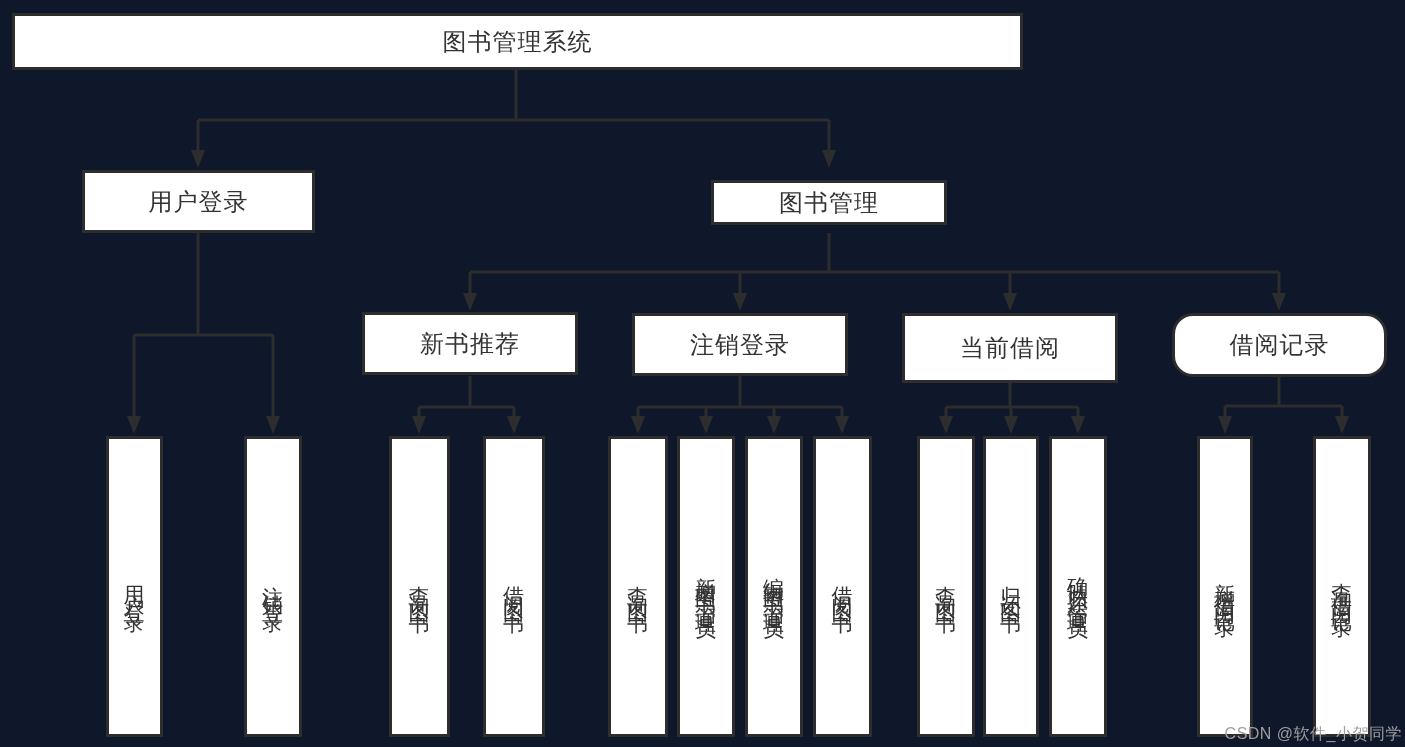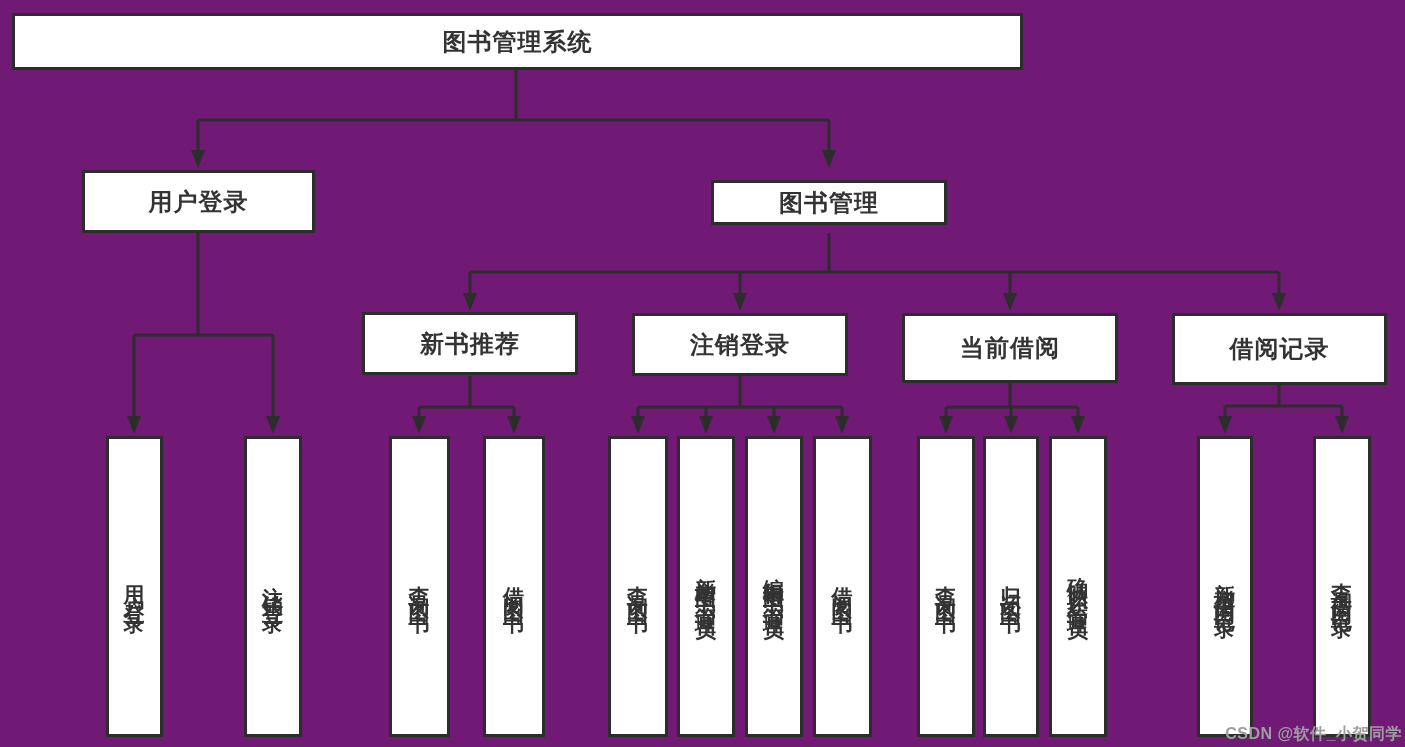--- a/index.html
+++ b/index.html
@@ -5,23 +5,22 @@
   html, body {
     margin: 0;
     padding: 0;
     background: #ffffff;
     font-family: "Liberation Sans", "DejaVu Sans", sans-serif;
   }
   .stage {
     position: relative;
     width: 1405px;
     height: 747px;
-    background: #701a75;
+    background: #0f172a;
     overflow: hidden;
-    font-weight: bold;
   }
   .connector-layer {
     position: absolute;
     left: 0;
     top: 0;
     z-index: 1;
   }
   .box {
     position: absolute;
     box-sizing: border-box;
@@ -136,21 +135,21 @@
   </svg>
 
   <div class="box hbox" style="left:12px; top:13px; width:1011px; height:57px;">图书管理系统</div>
 
   <div class="box hbox" style="left:82px; top:170px; width:233px; height:63px;">用户登录</div>
   <div class="box hbox" style="left:711px; top:180px; width:236px; height:45px;">图书管理</div>
 
   <div class="box hbox" style="left:362px; top:312px; width:216px; height:63px;">新书推荐</div>
   <div class="box hbox" style="left:632px; top:313px; width:216px; height:63px;">注销登录</div>
   <div class="box hbox" style="left:902px; top:313px; width:216px; height:70px;">当前借阅</div>
-  <div class="box hbox" style="left:1172px; top:313px; width:215px; height:72px;">借阅记录</div>
+  <div class="box hbox" style="left:1172px; top:313px; width:215px; height:64px;border-radius:21px;">借阅记录</div>
 
   <div class="box vbox" style="left:106px; top:436px; width:57px; height:301px;">用户登录</div>
   <div class="box vbox" style="left:244px; top:436px; width:58px; height:301px;">注销登录</div>
 
   <div class="box vbox" style="left:389px; top:436px; width:61px; height:301px;">查询图书</div>
   <div class="box vbox" style="left:483px; top:436px; width:62px; height:301px;">借阅图书</div>
 
   <div class="box vbox" style="left:608px; top:436px; width:60px; height:301px;">查询图书</div>
   <div class="box vbox" style="left:677px; top:436px; width:58px; height:301px; letter-spacing:6px;">新增图书（管理员）</div>
   <div class="box vbox" style="left:745px; top:436px; width:58px; height:301px; letter-spacing:6px;">编辑图书（管理员）</div>

